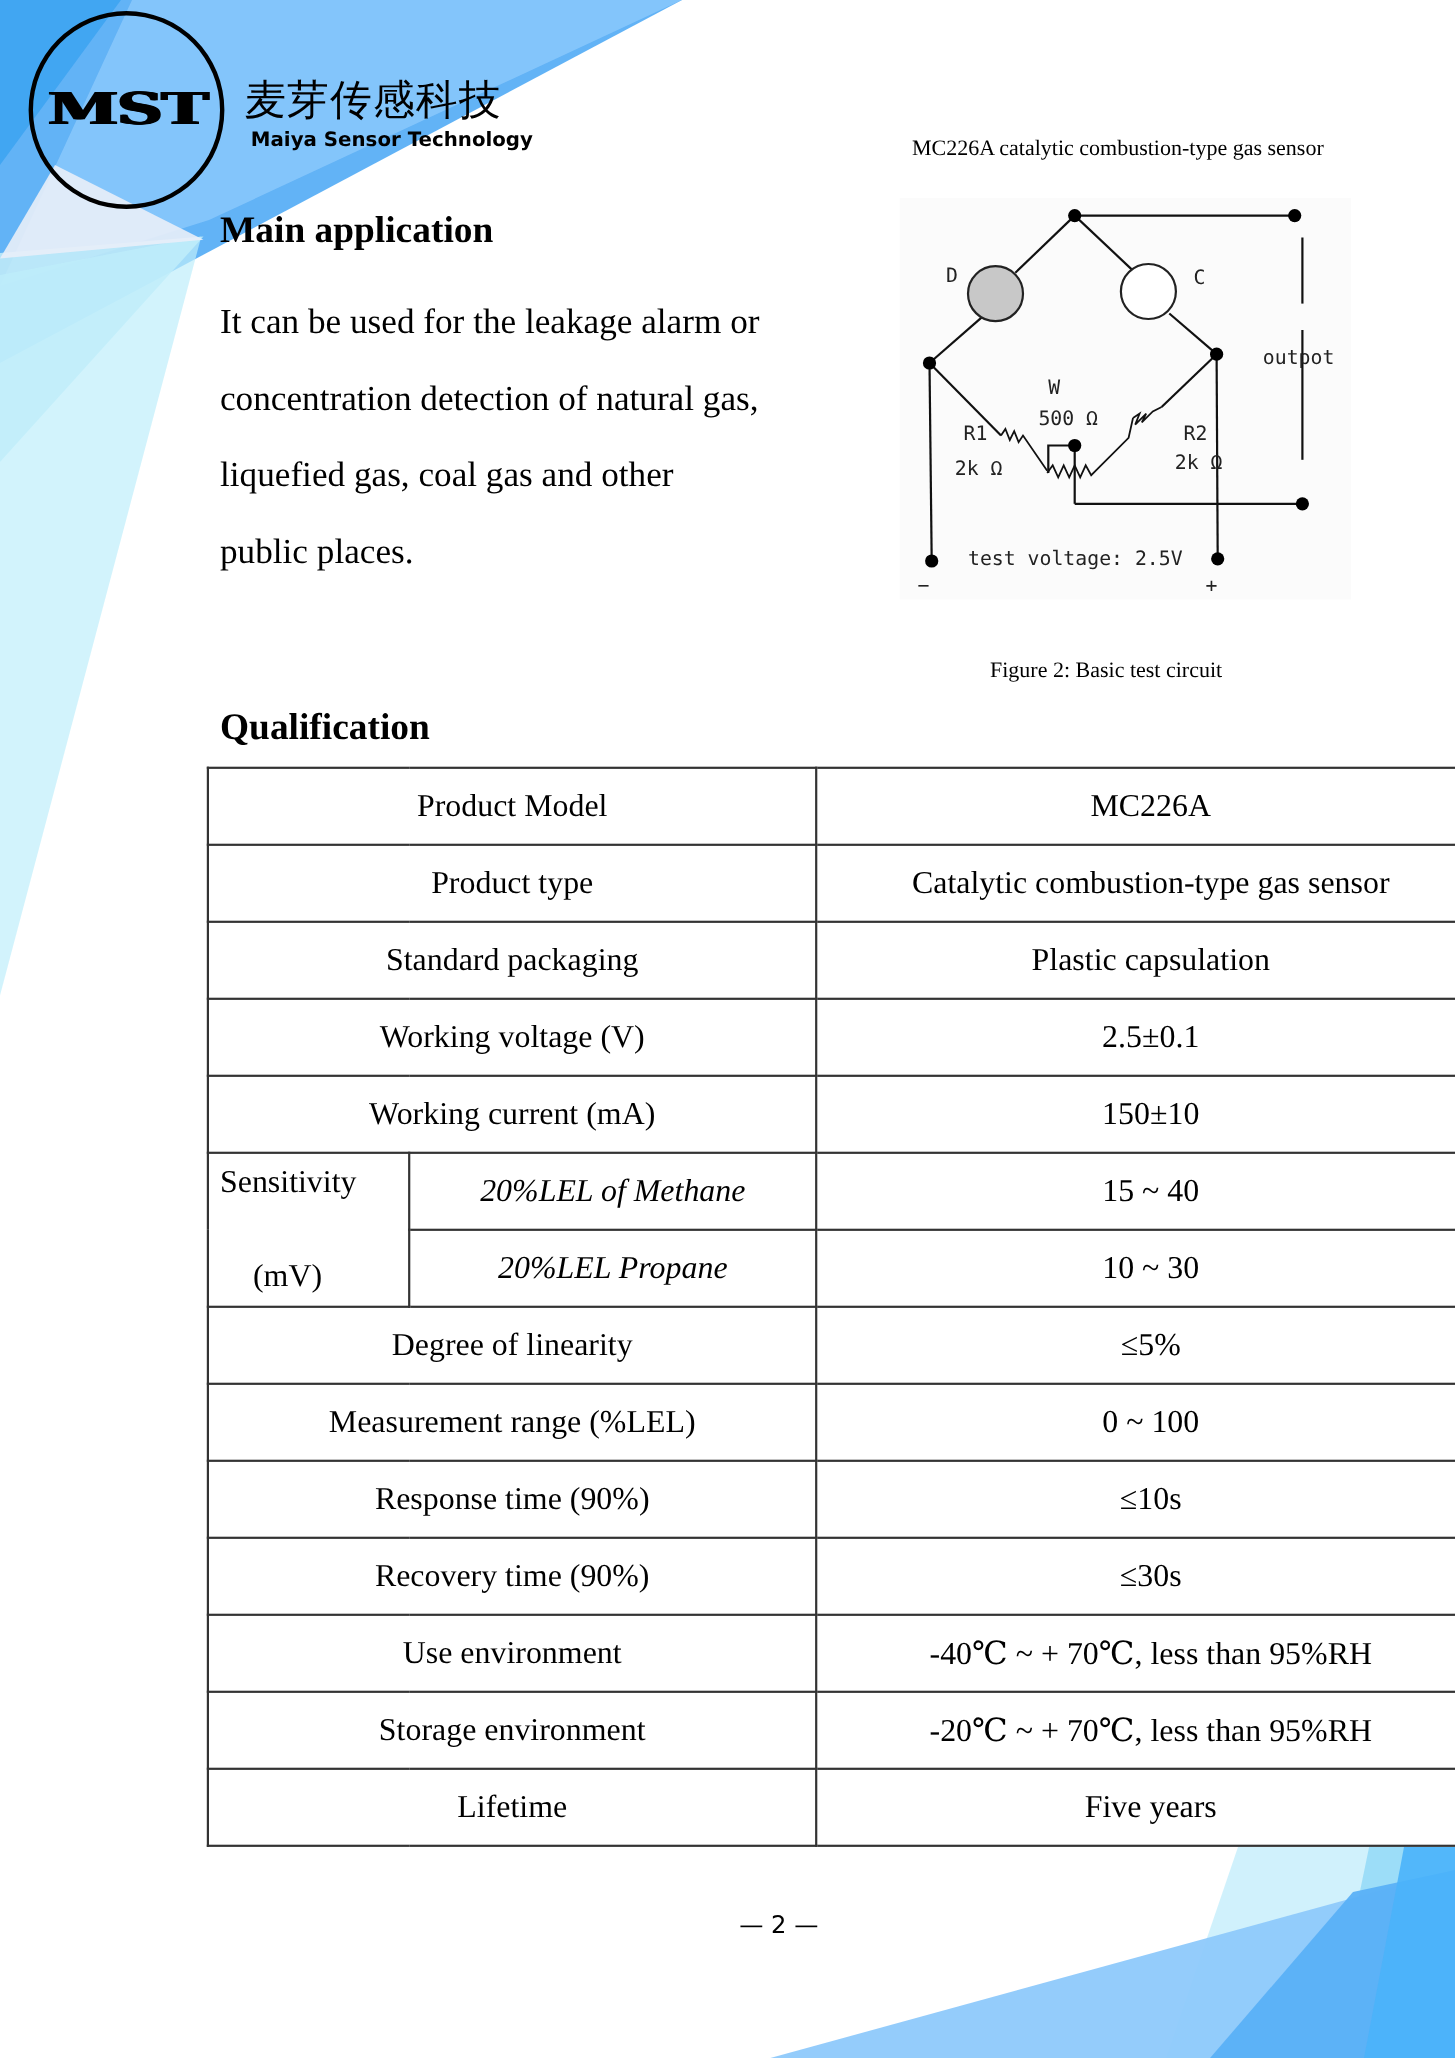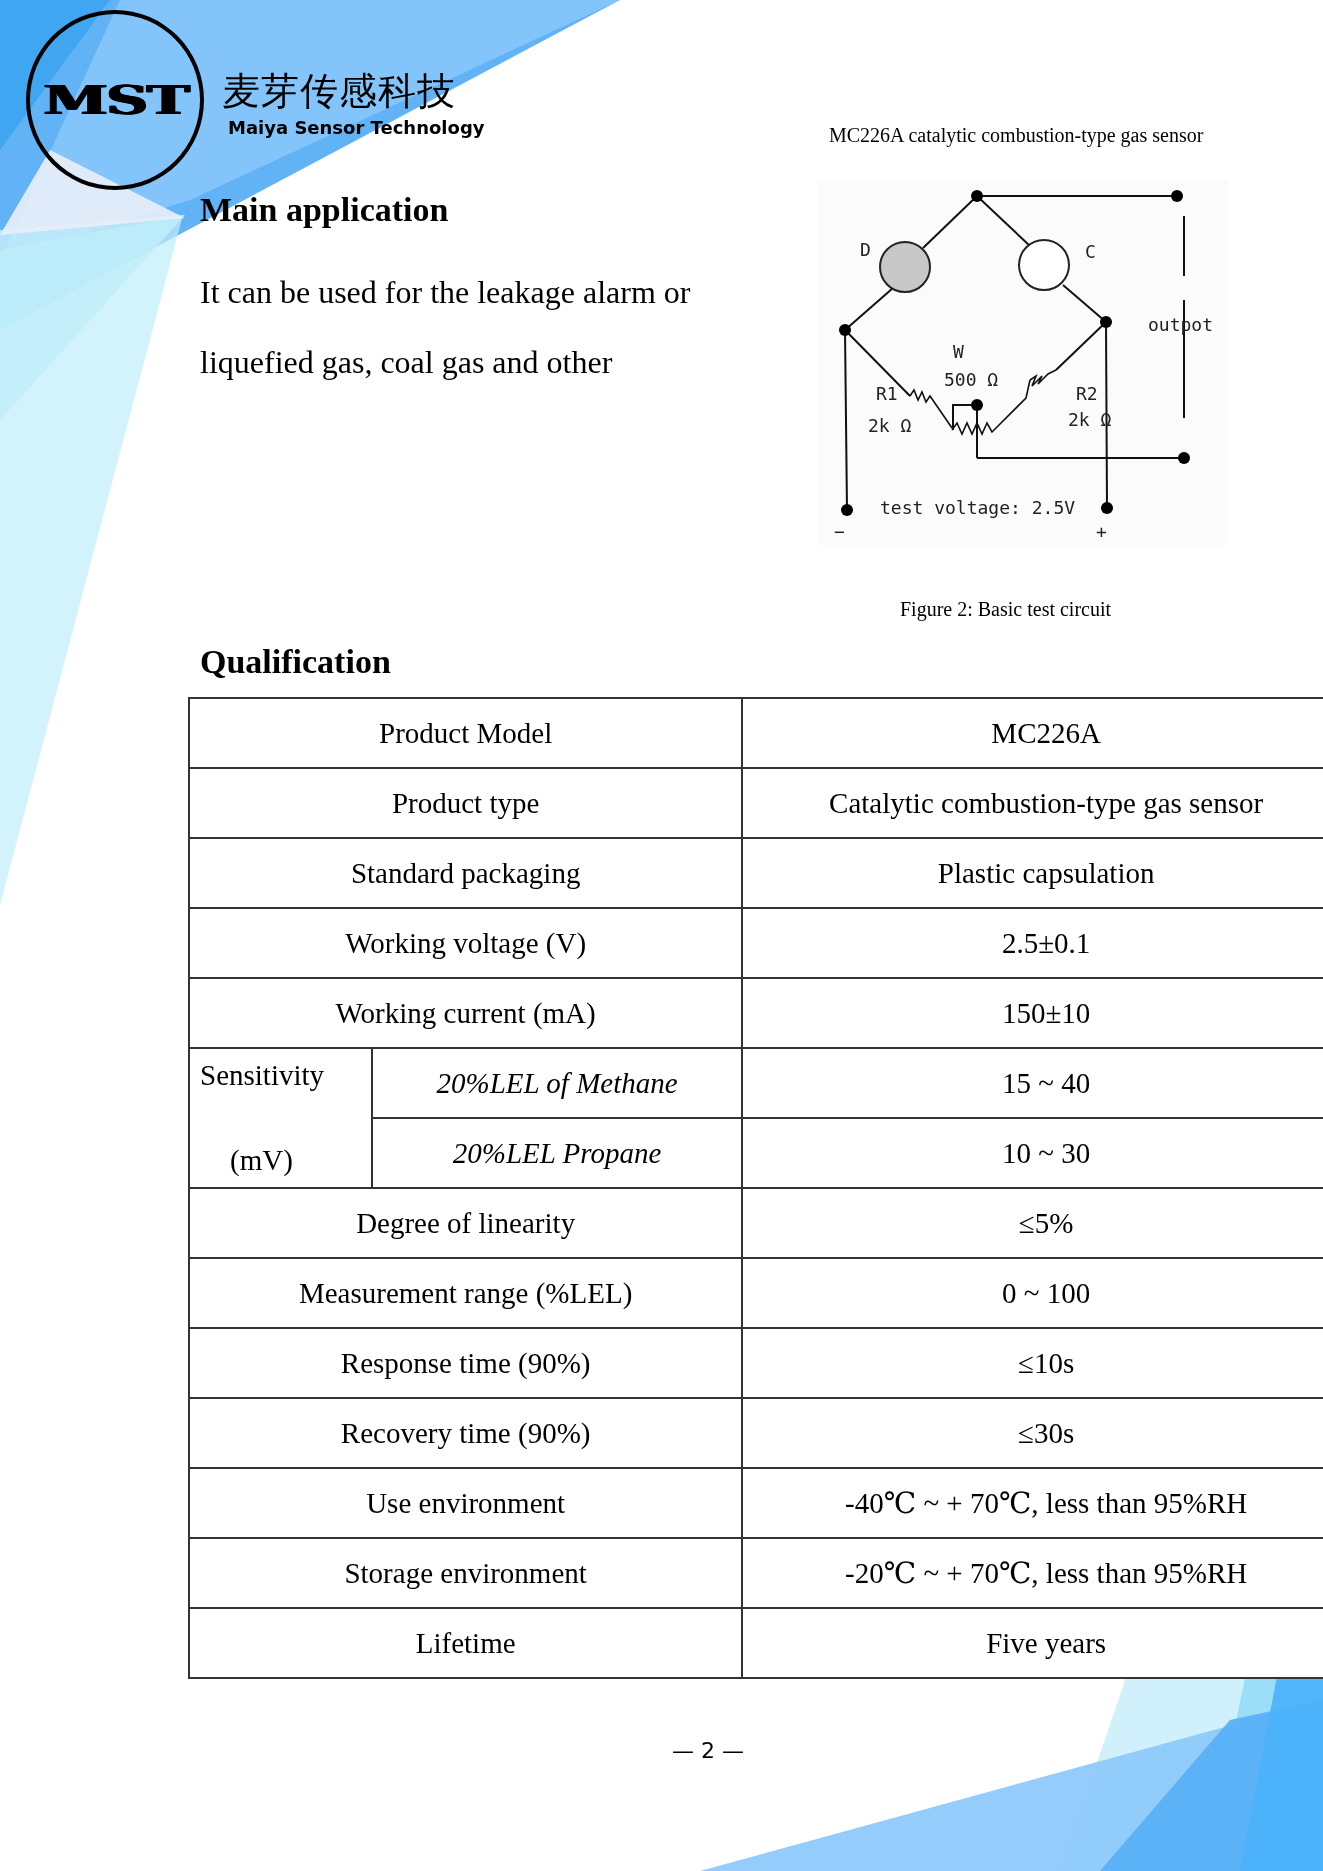--- a/index.html
+++ b/index.html
@@ -79,21 +79,23 @@
 
 <div class="logo-circle"></div>
 <div class="logo-mark">MST</div>
 <div class="logo-cn">麦芽传感科技</div>
 <div class="logo-en">Maiya Sensor Technology</div>
 <div class="abs doc-subtitle">MC226A catalytic combustion-type gas sensor</div>
 
 <div class="abs h-main">Main application</div>
 <div class="abs body-text">
   <span>It can be used for the leakage alarm or</span>
+  <span>concentration detection of natural gas,</span>
   <span>liquefied gas, coal gas and other</span>
+  <span>public places.</span>
 </div>
 
 <div class="circuit">
   <svg viewBox="0 0 430 380">
     <rect x="8" y="12" width="410" height="365" fill="#fbfbfb"></rect>
     <g stroke="#111" stroke-width="2" fill="none">
       <line x1="167" y1="28" x2="367" y2="28"></line>
       <line x1="167" y1="28" x2="113" y2="80"></line>
       <line x1="167" y1="28" x2="220" y2="78"></line>
       <line x1="83" y1="120" x2="35" y2="162"></line>

